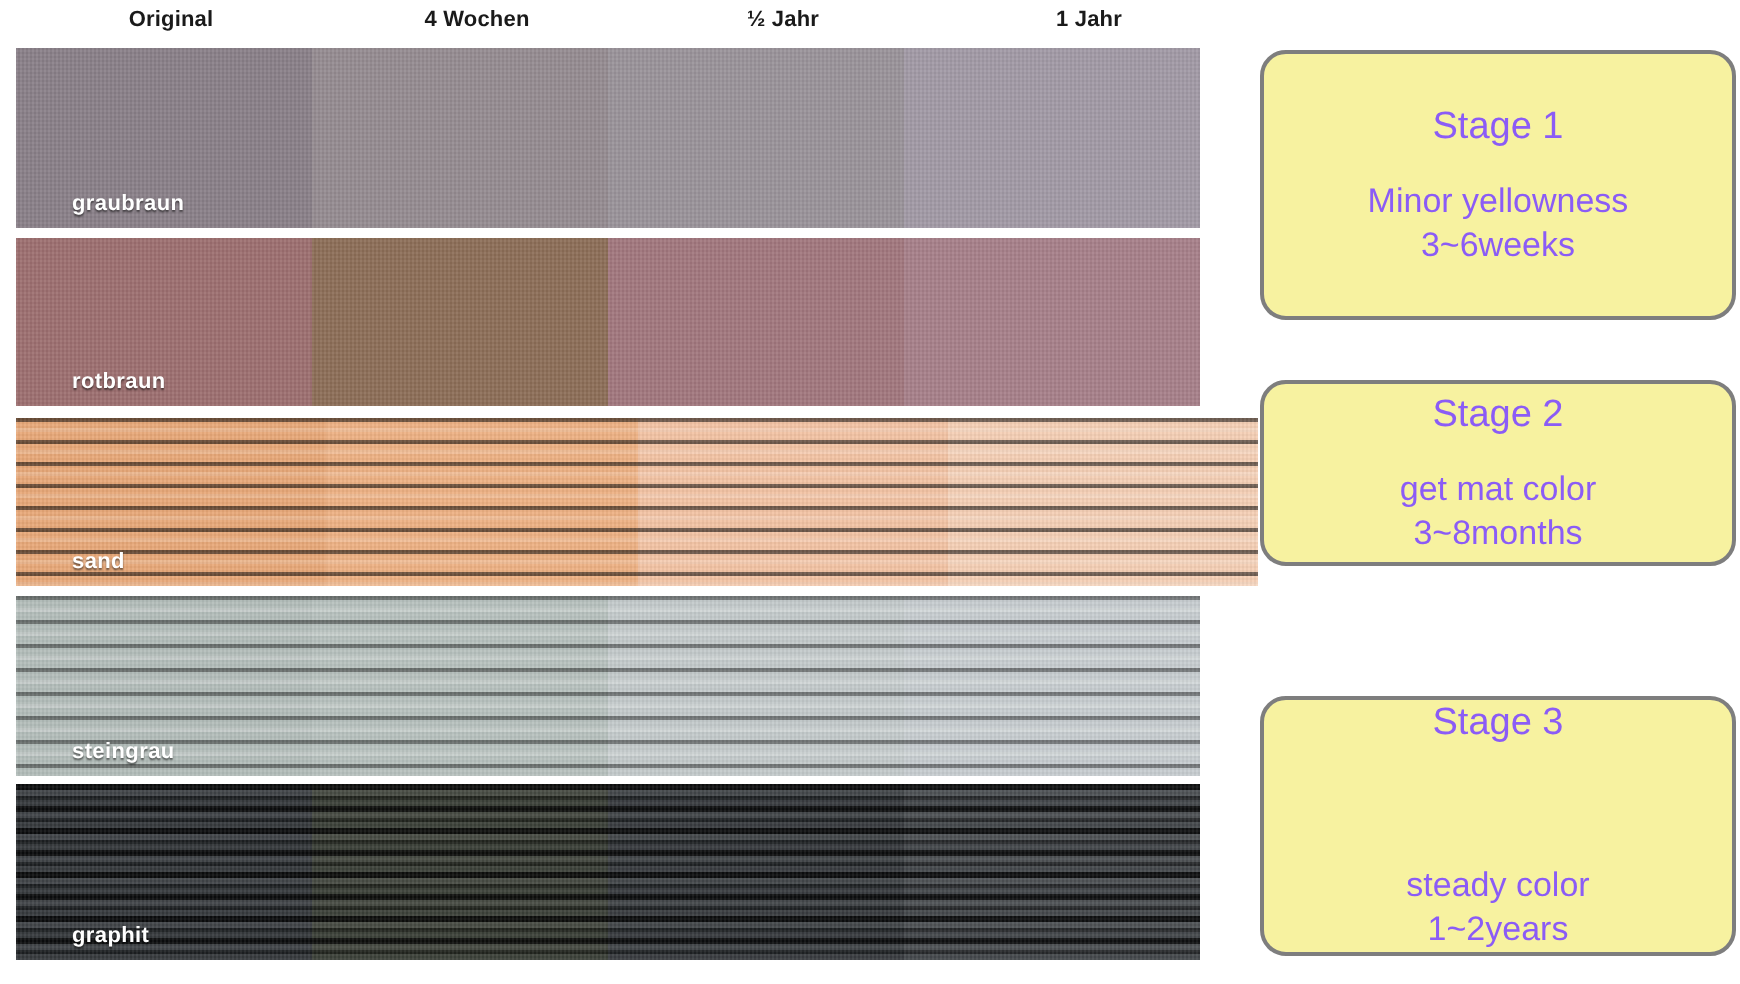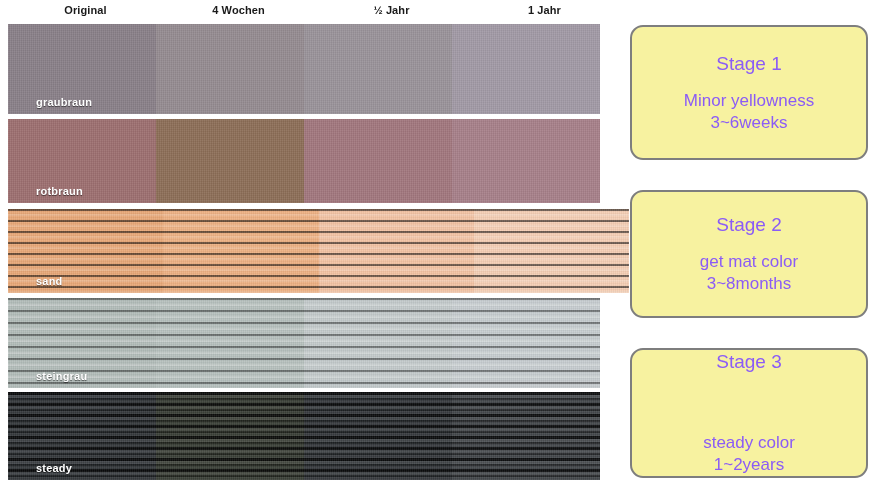--- a/index.html
+++ b/index.html
@@ -204,36 +204,36 @@
 
   <div class="swatch-row" id="row-graphit" style="top: 392px; height: 88px;">
     <div class="panels">
       <div class="panel" id="p-graphit-0" style="background: rgb(43, 47, 51);"></div>
       <div class="panel" id="p-graphit-1" style="background: rgb(50, 55, 46);"></div>
       <div class="panel" id="p-graphit-2" style="background: rgb(46, 50, 54);"></div>
       <div class="panel" id="p-graphit-3" style="background: rgb(58, 62, 66);"></div>
     </div>
     <div class="ribs graphite"></div>
     <div class="noise"></div>
-    <div class="row-label">steady</div>
+    <div class="row-label">graphit</div>
   </div>
 
 </div>
 
 <div id="stage-column">
 
   <div class="stage-box" id="stage-box-1" style="top: 25px; height: 135px; background: rgb(247, 242, 160); border-color: rgb(126, 126, 126);">
     <div class="stage-title">Stage 1</div>
     <div class="stage-desc">
       <div>Minor yellowness</div>
       <div>3~6weeks</div>
     </div>
   </div>
 
-  <div class="stage-box" id="stage-box-2" style="top: 190px; height: 128px; background: rgb(247, 242, 160); border-color: rgb(126, 126, 126); justify-content: center;">
+  <div class="stage-box" id="stage-box-2" style="top: 190px; height: 93px; background: rgb(247, 242, 160); border-color: rgb(126, 126, 126); justify-content: center;">
     <div class="stage-title">Stage 2</div>
     <div class="stage-desc">
       <div>get mat color</div>
       <div>3~8months</div>
     </div>
   </div>
 
   <div class="stage-box" id="stage-box-3" style="top: 348px; height: 130px; background: rgb(247, 242, 160); border-color: rgb(126, 126, 126); justify-content: space-between;">
     <div class="stage-title">Stage 3</div>
     <div class="stage-desc">

